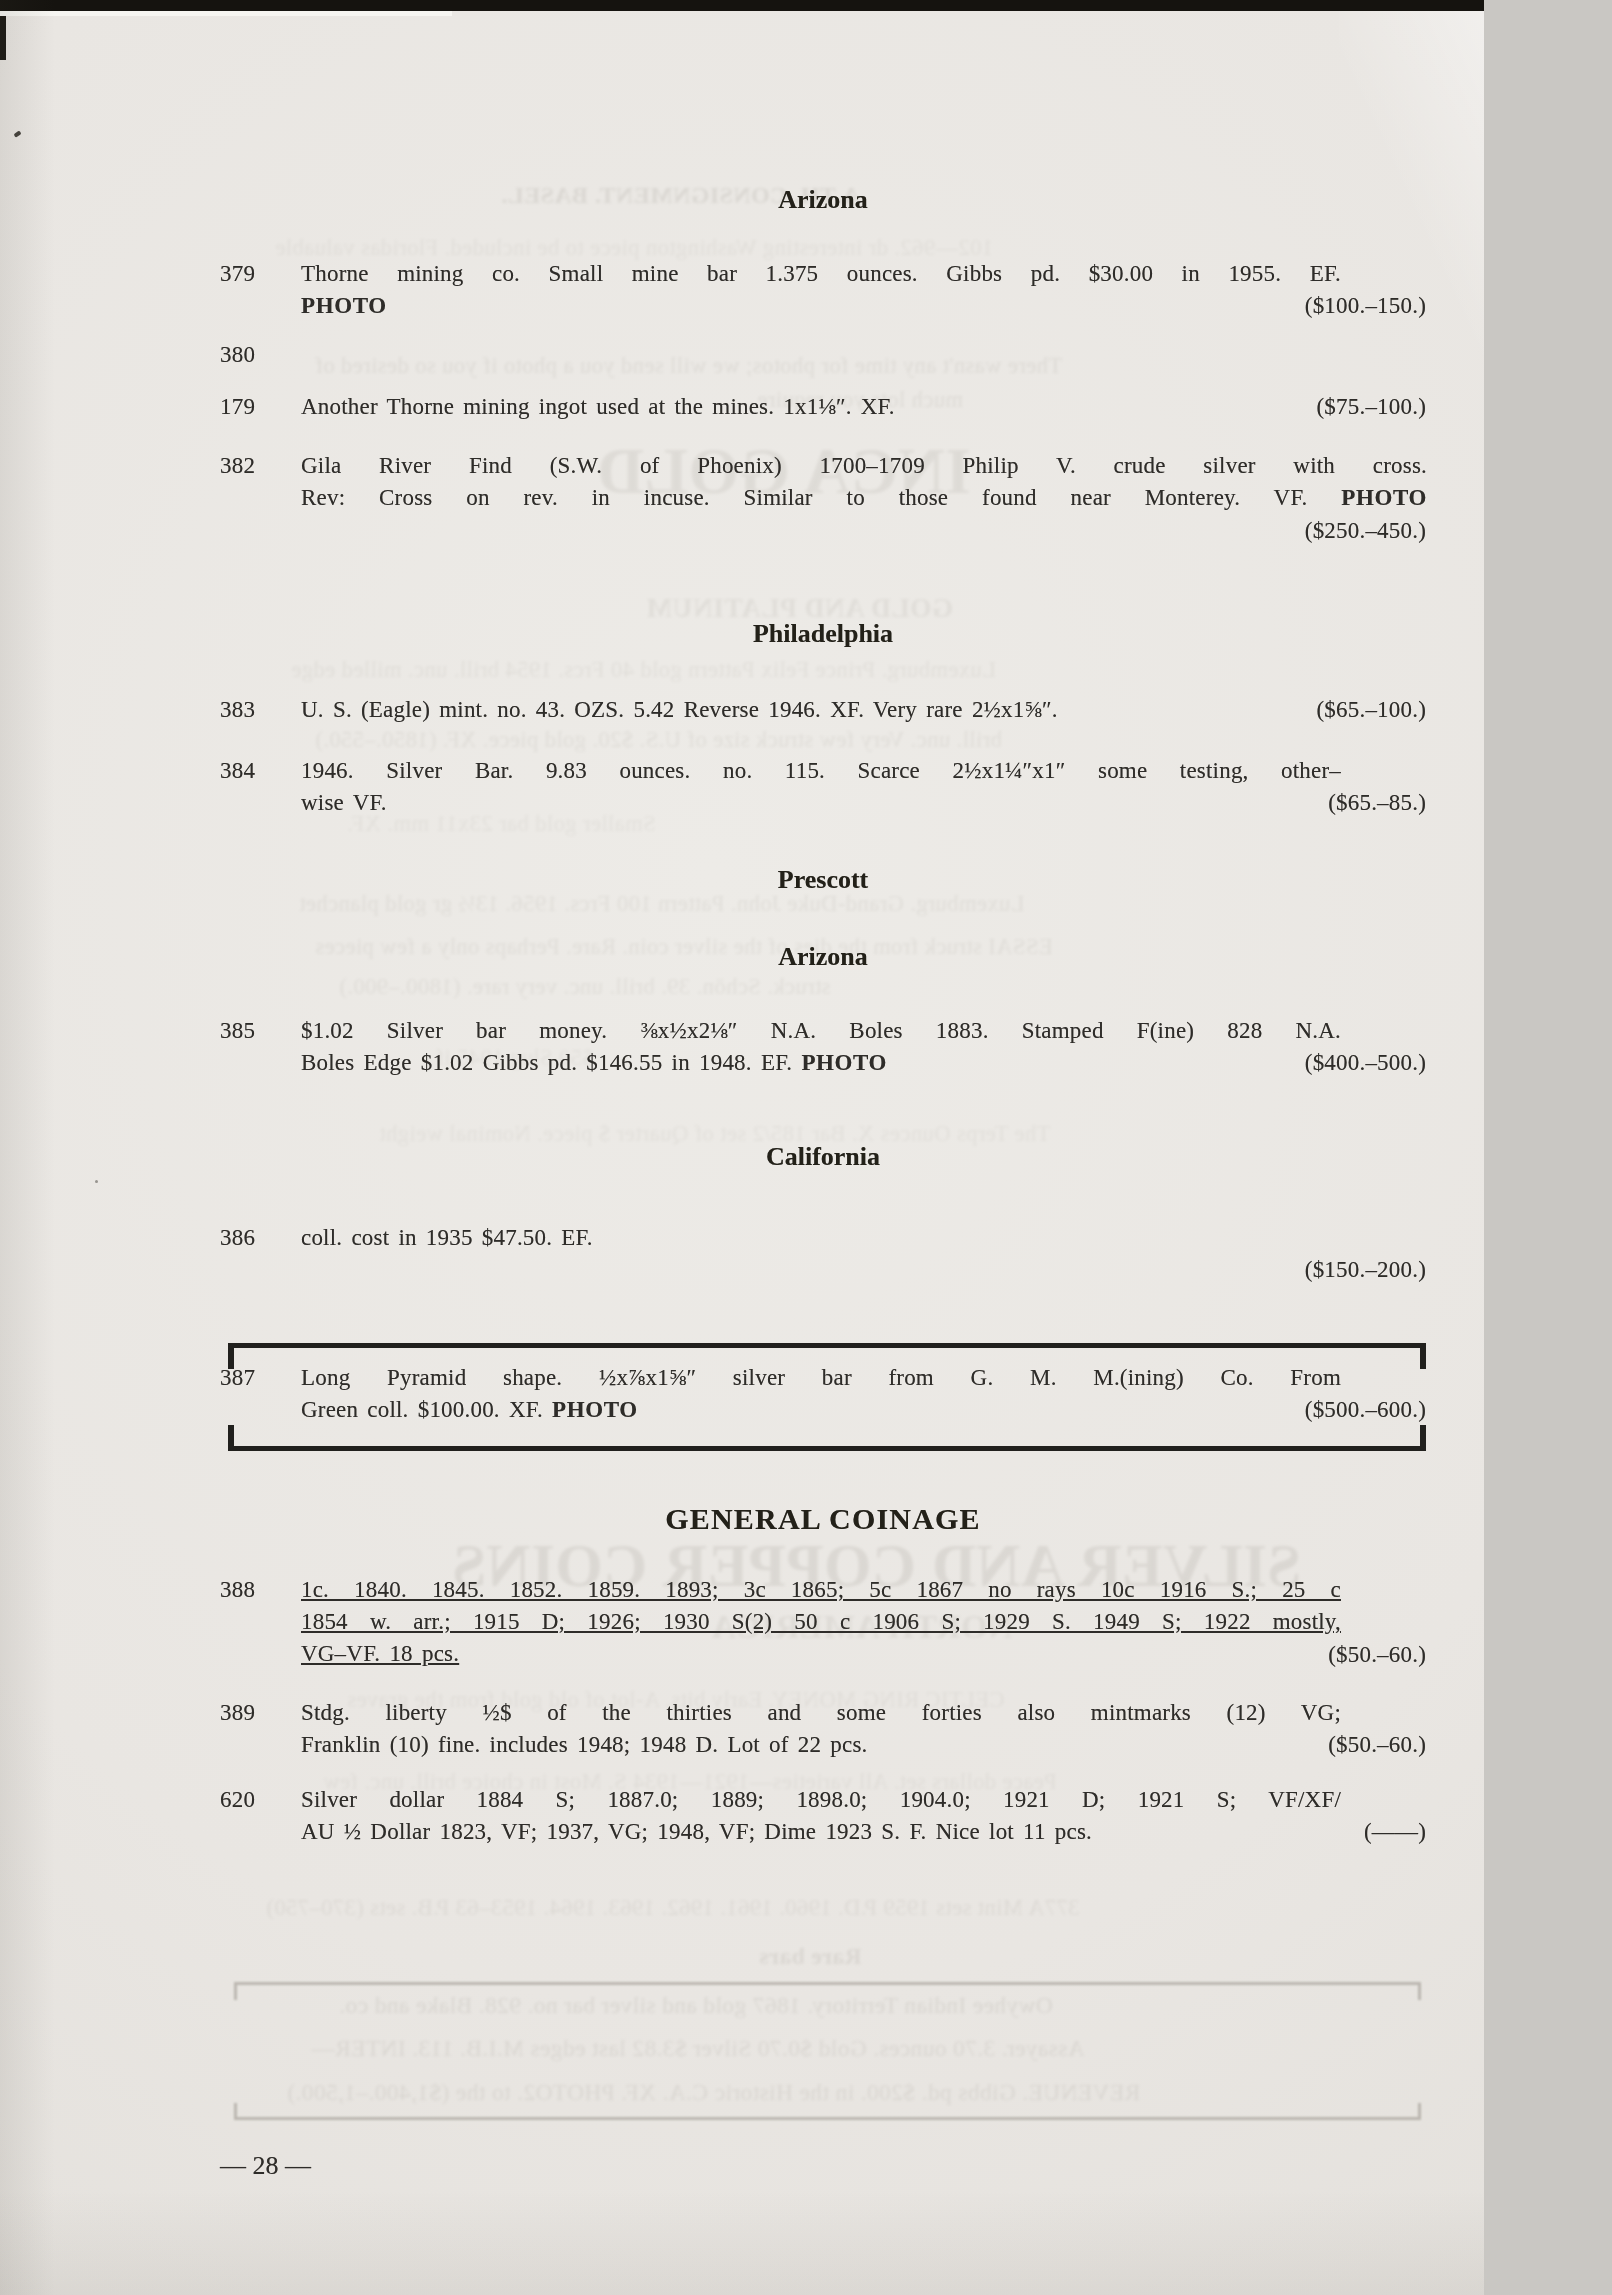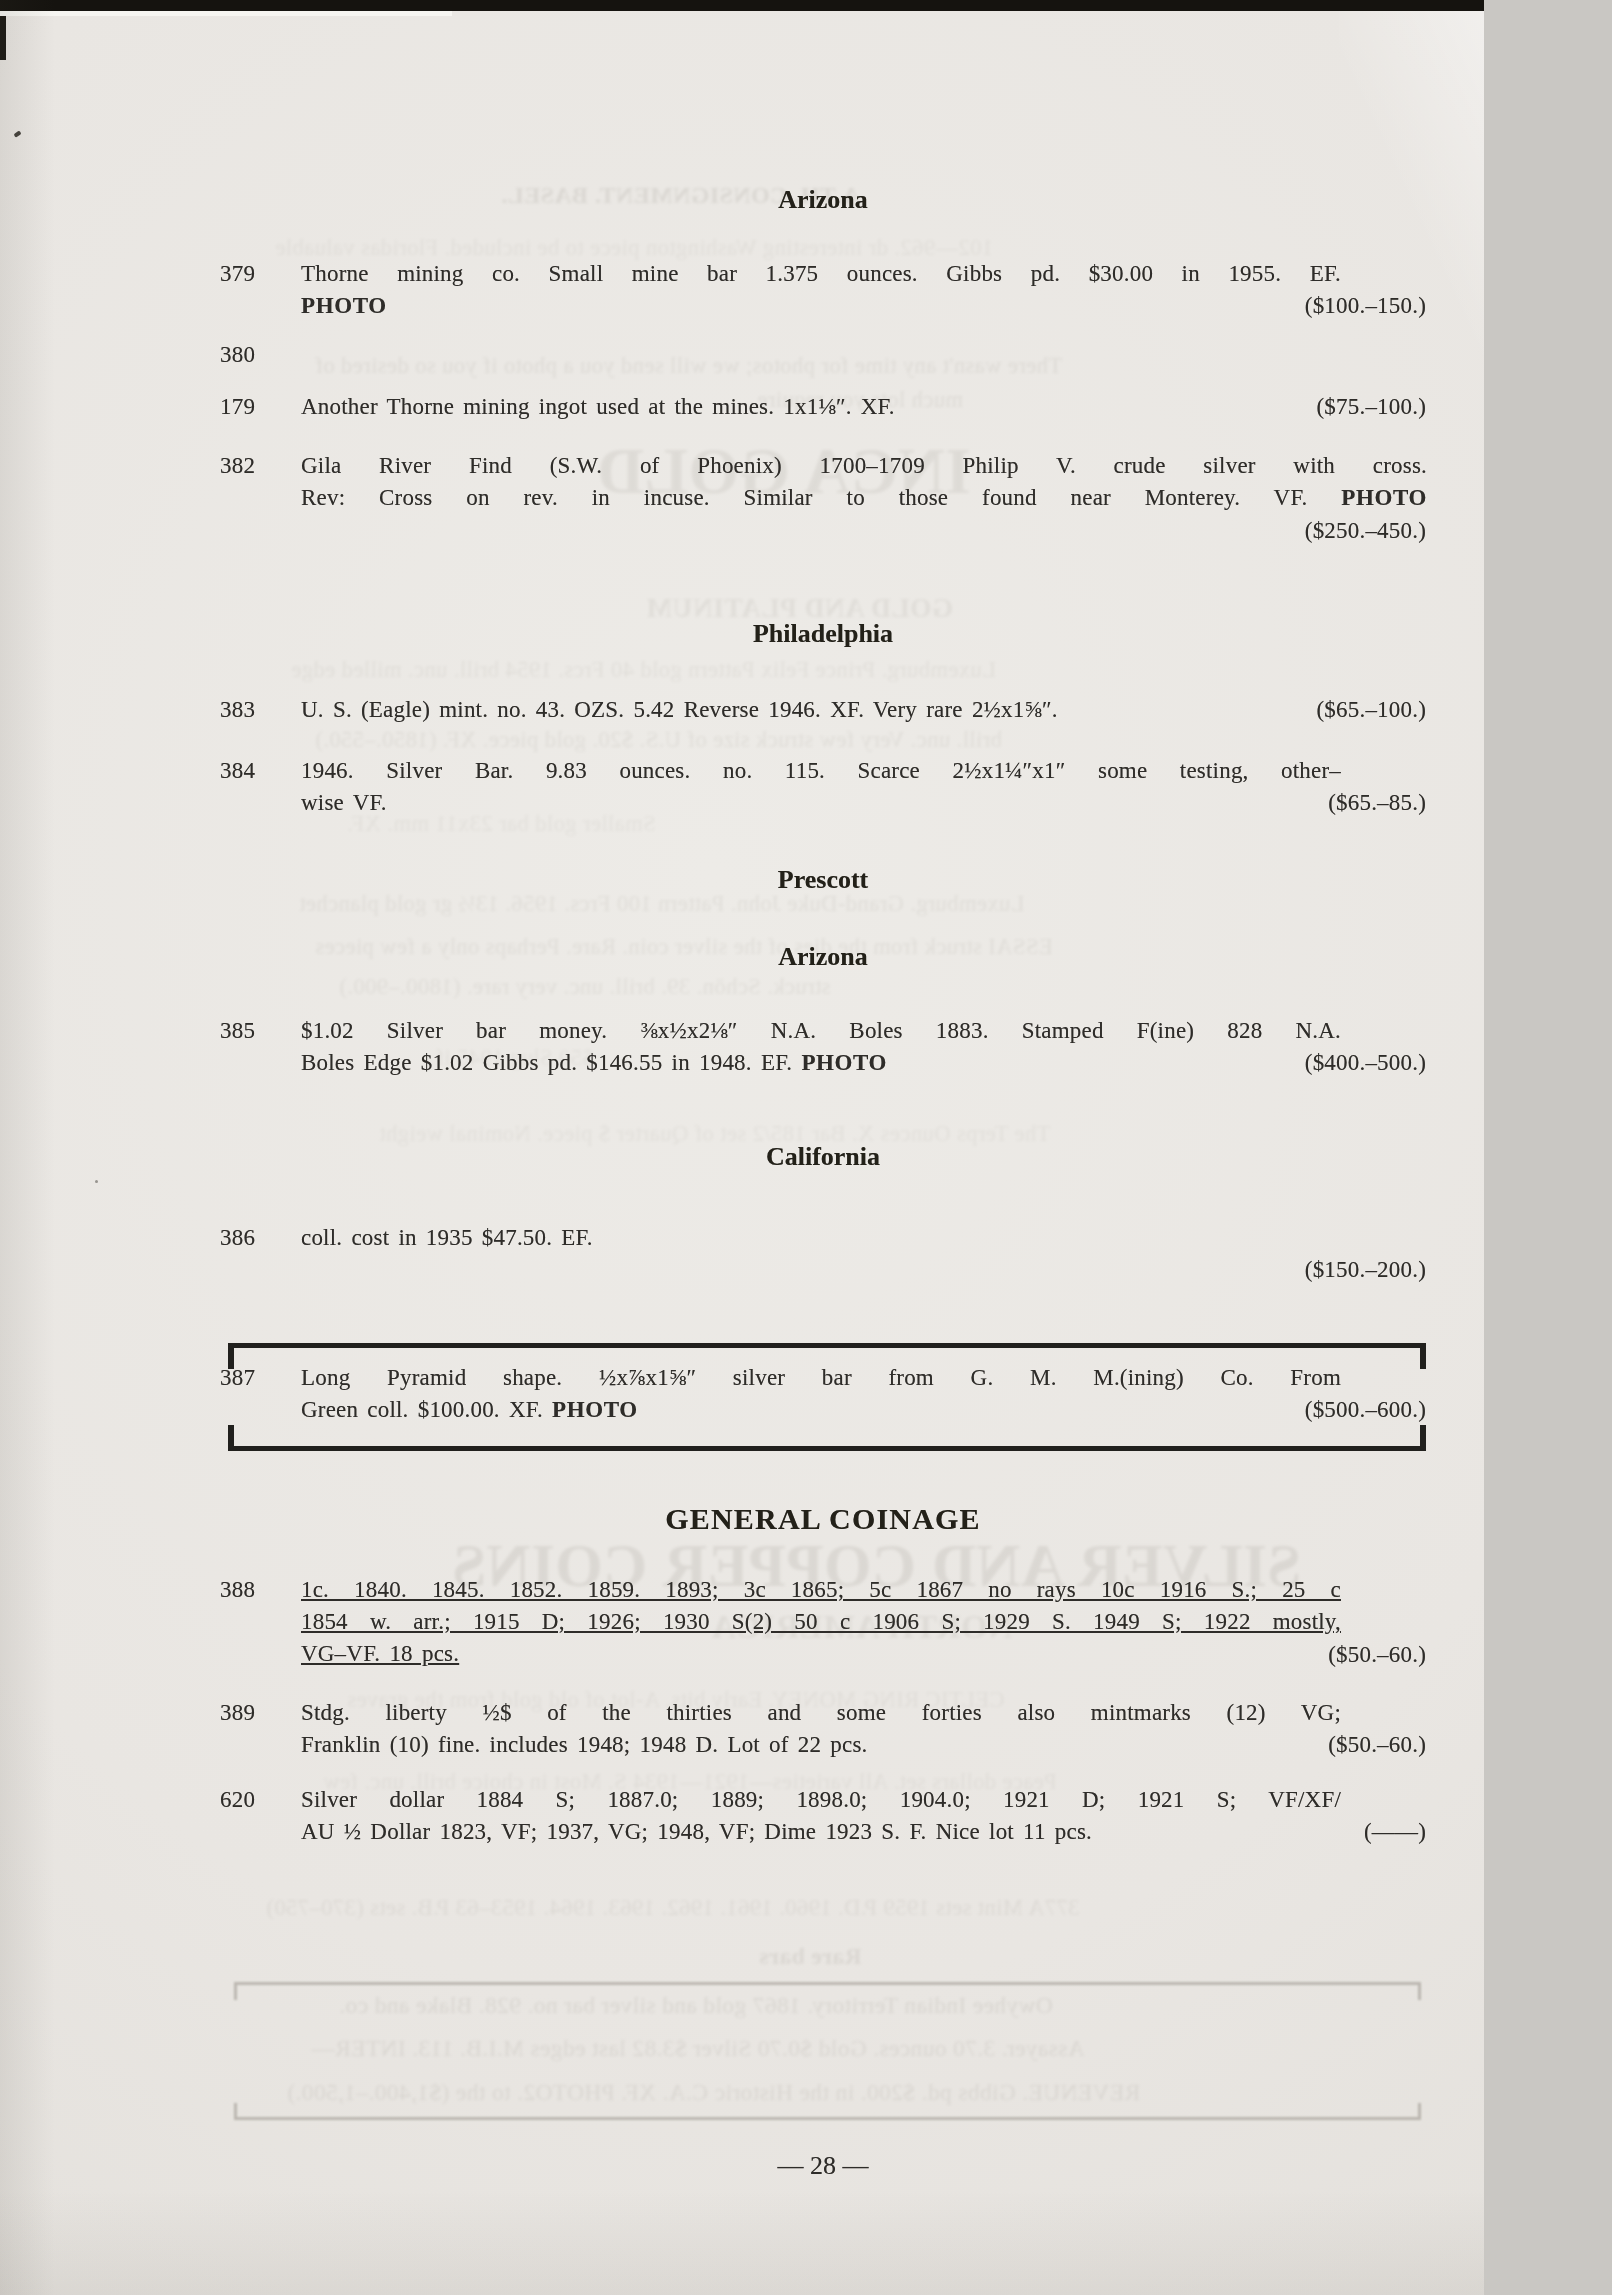--- a/index.html
+++ b/index.html
@@ -50,21 +50,21 @@
   .frame.faint{border-top-width:3.2px;border-bottom-width:3.2px;border-color:rgba(105,100,90,.35);filter:blur(0.8px);}
   .frame.faint .tick{width:3.2px;height:14.5px;background:rgba(105,100,90,.35);}
 
   
   .bleed{
     position:absolute;transform:scaleX(-1);filter:blur(1.6px);
     color:#6f695e;white-space:nowrap;letter-spacing:0.4px;line-height:1.1;
   }
   .bleed.bb{font-weight:bold;}
 
-  .footer{position:absolute;left:220px;width:1206px;text-align:center;font-size:26px;}
+  .footer{position:absolute;left:220px;width:1206px;font-size:26px;}
 </style>
 </head>
 <body>
 
 <div id="page">
 
   <div class="topband"></div>
   <div class="topsliver"></div>
   <div class="leftnotch"></div>
   <div class="speck s1"></div>

